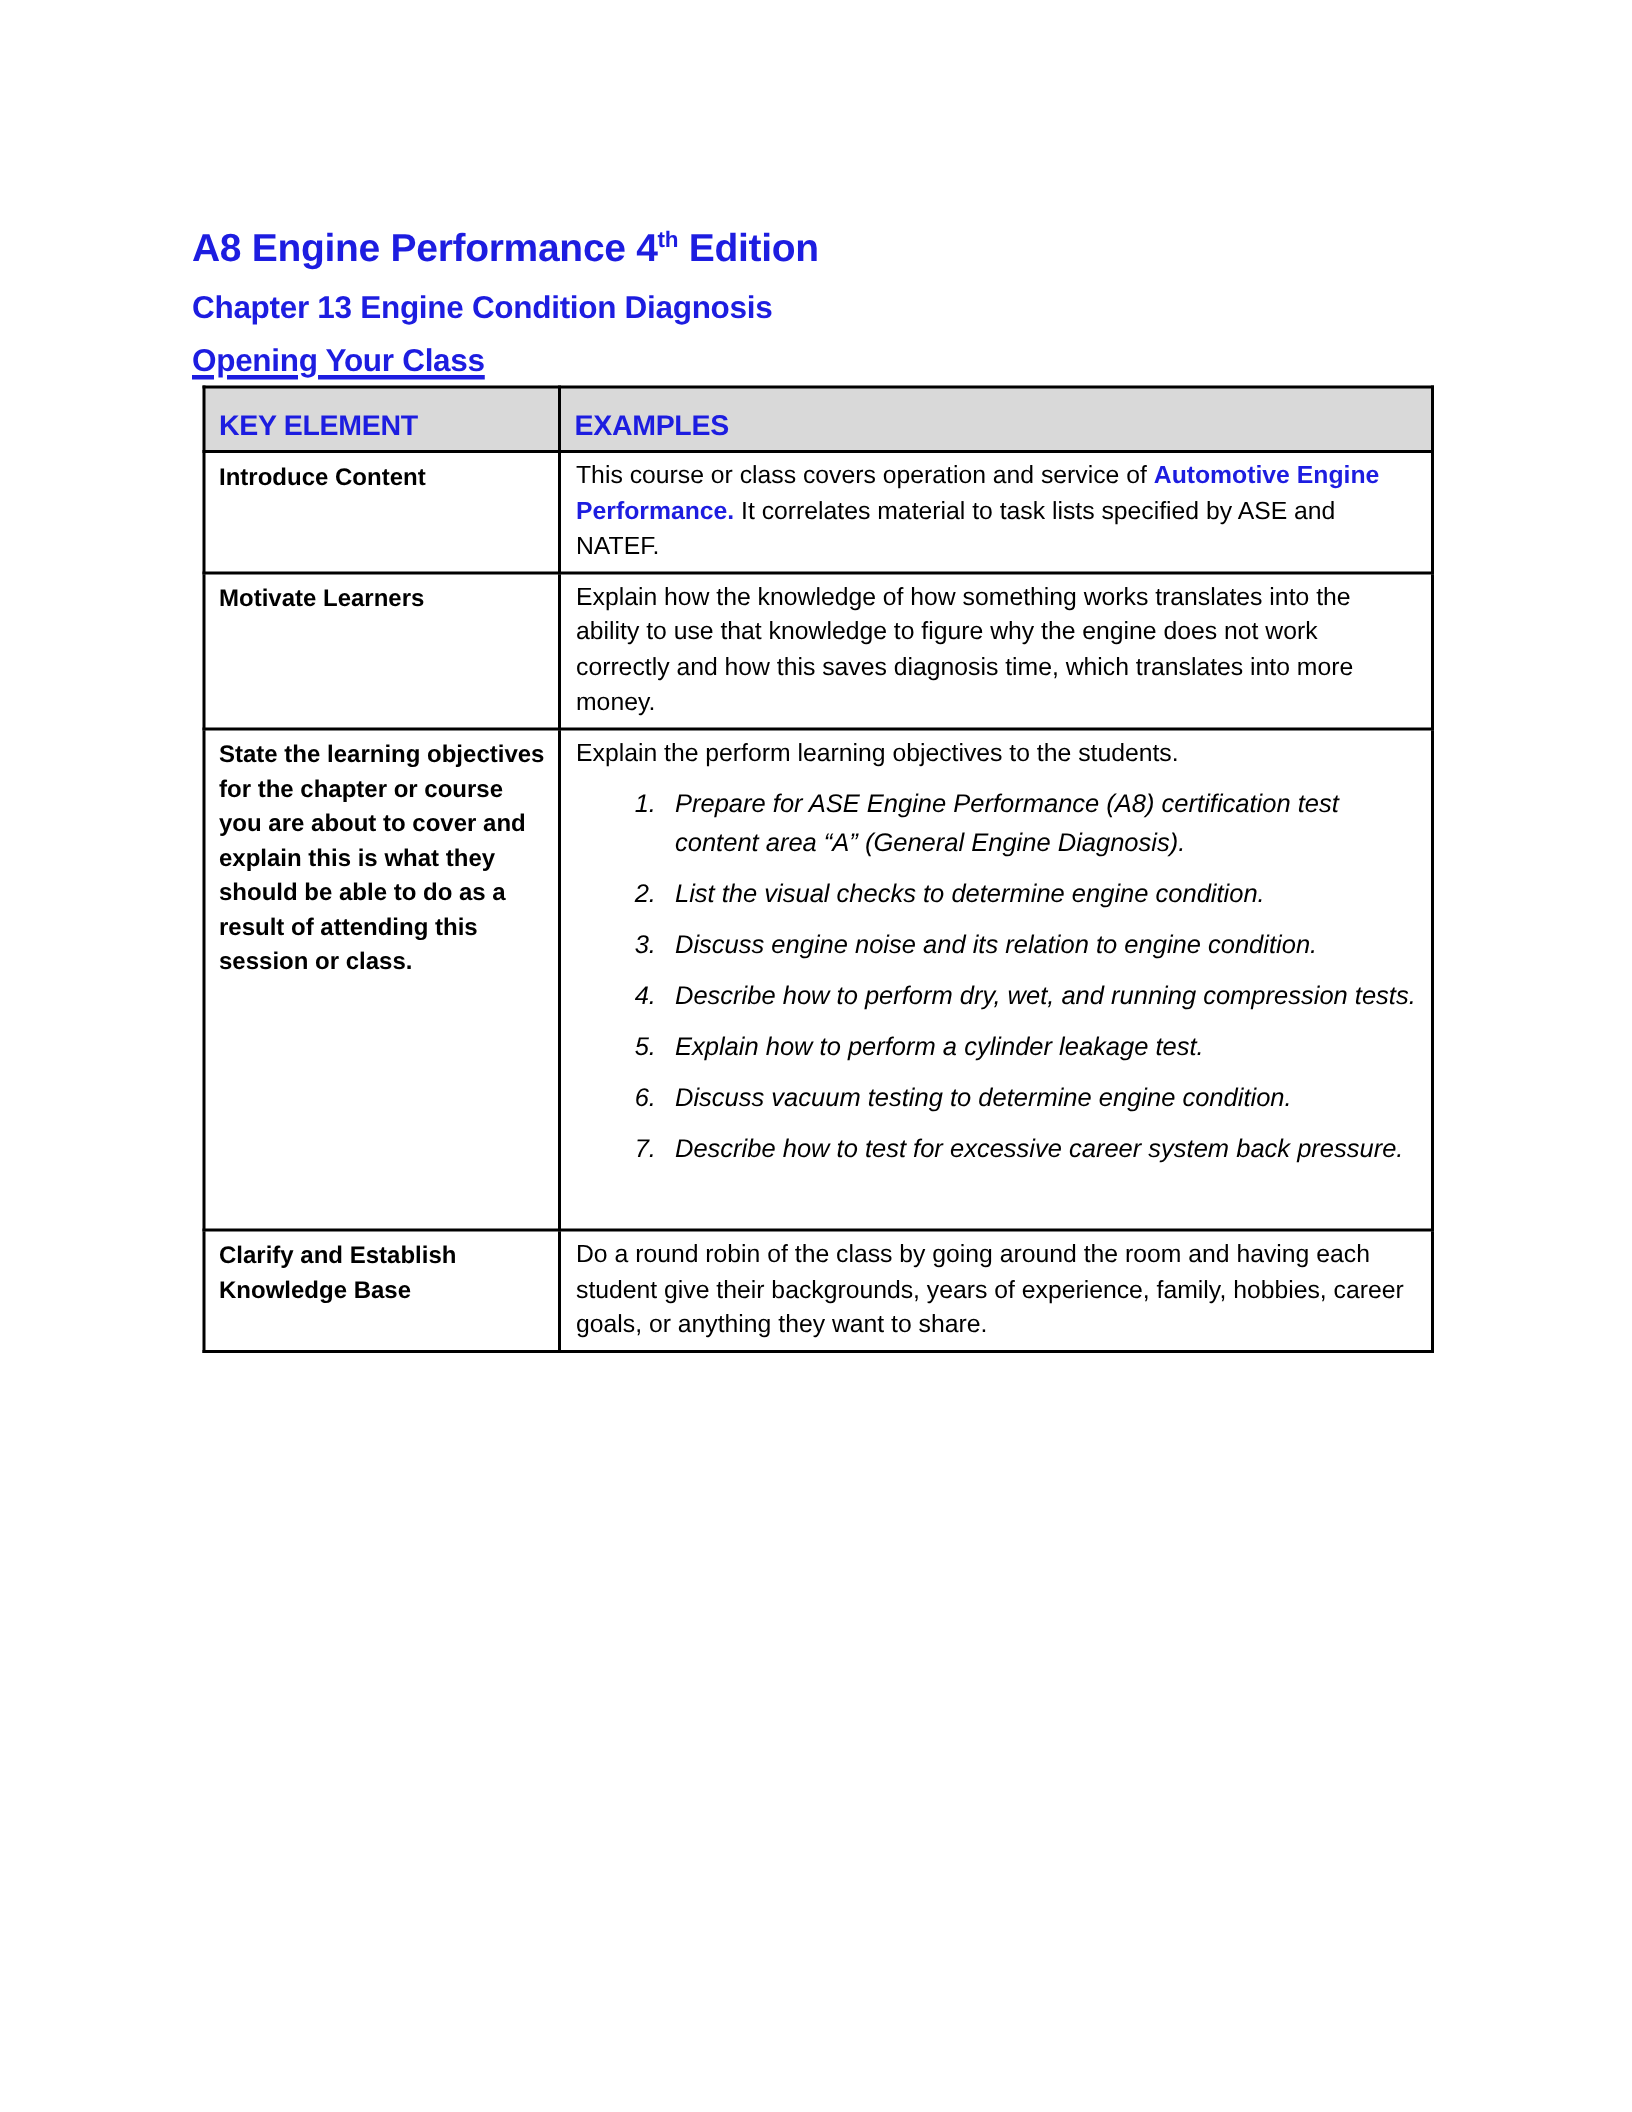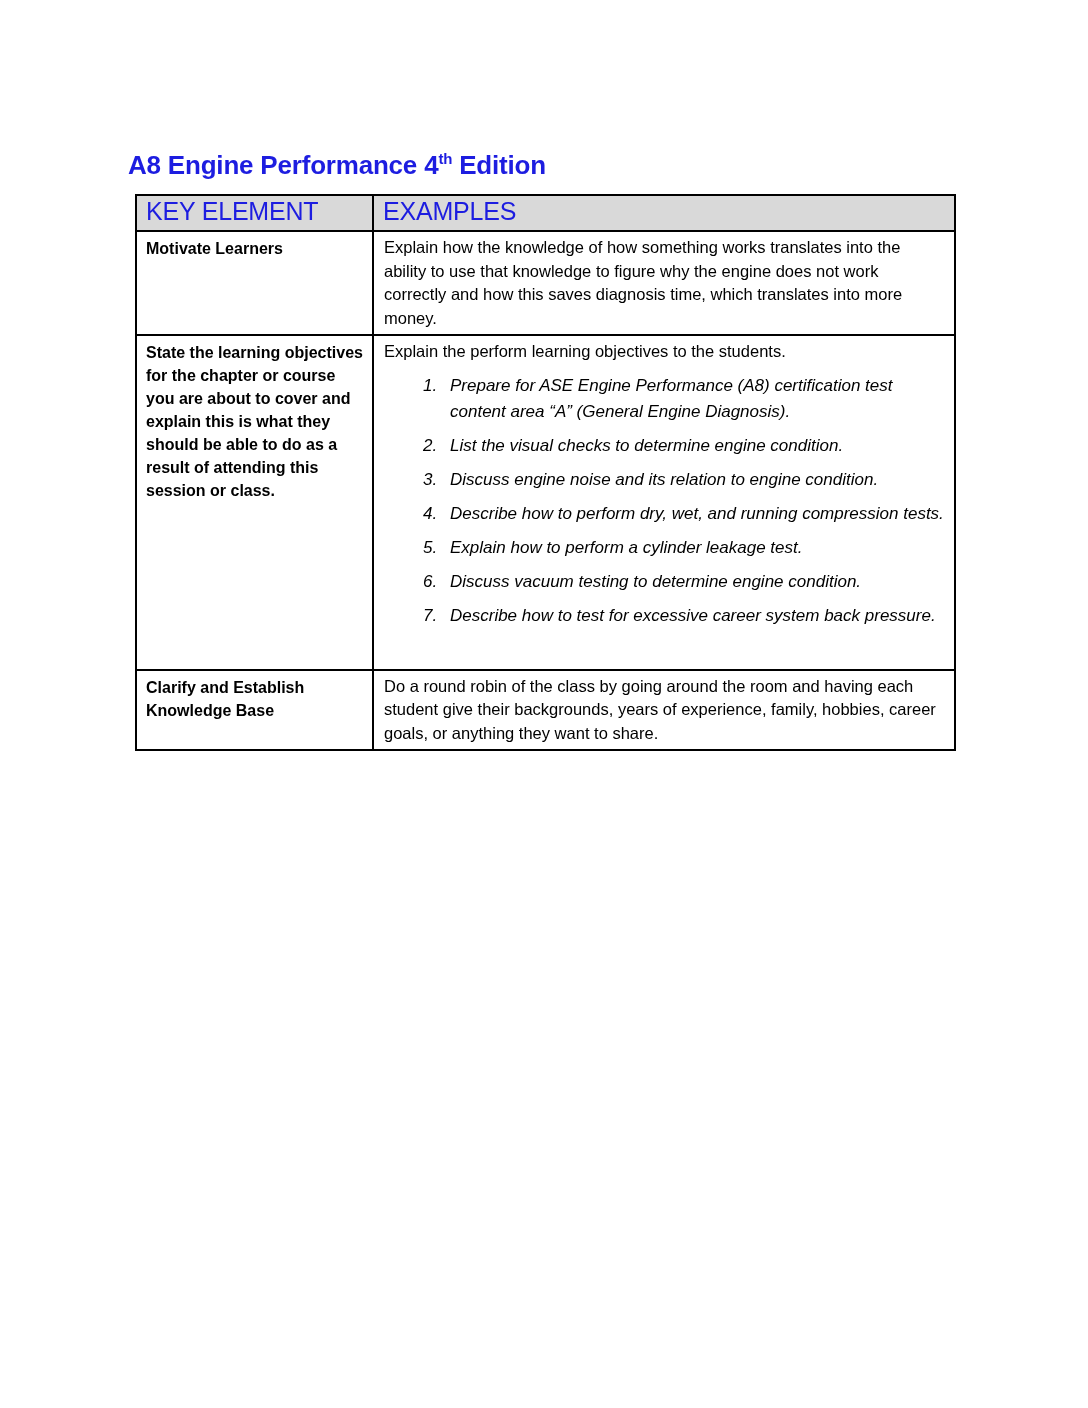--- a/index.html
+++ b/index.html
@@ -55,23 +55,23 @@
   table.key-table col.col-key { width: 237px; }
   table.key-table th,
   table.key-table td {
     border: 2px solid var(--border-color, #000000);
     vertical-align: top;
     text-align: left;
   }
   table.key-table thead th {
     background: var(--header-bg, #d9d9d9);
     color: var(--heading-blue, #1d1de0);
-    font-size: 25px;
-    font-weight: normal;
-    padding: 1px 9px 4px 9px;
+    font-size: 19px;
+    font-weight: bold;
+    padding: 15px 9px 4px 9px;
     letter-spacing: -0.2px;
   }
   td.key-cell {
     font-weight: bold;
     font-size: 16px;
     line-height: 23px;
     padding: 5px 8px 5px 9px;
   }
   td.example-cell {
     font-size: 16.5px;
@@ -98,33 +98,41 @@
     line-height: 26px;
     margin-bottom: 8px;
     padding-left: 8px;
   }
 </style>
 </head>
 <body>
 
 <div class="page">
   <h1 class="doc-title"><span>A8 Engine Performance 4</span><sup>th</sup><span> Edition</span></h1>
+  <h2 class="chapter-heading">Chapter 13 Engine Condition Diagnosis</h2>
+  <h3 class="section-heading">Opening Your Class</h3>
 
   <table class="key-table">
     <colgroup>
       <col class="col-key">
       <col class="col-examples">
     </colgroup>
     <thead>
       <tr>
         <th>KEY ELEMENT</th>
         <th>EXAMPLES</th>
       </tr>
     </thead>
     <tbody id="table-body">
+        <tr>
+          <td class="key-cell">Introduce Content</td>
+          <td class="example-cell">
+            <p class="example-text"><span class="seg-normal">This course or class covers operation and service of </span><span class="seg-blue-bold">Automotive Engine Performance.</span><span class="seg-normal"> It correlates material to task lists specified by ASE and NATEF.</span></p>
+          </td>
+        </tr>
         <tr>
           <td class="key-cell">Motivate Learners</td>
           <td class="example-cell">
             <p class="example-text"><span class="seg-normal">Explain how the knowledge of how something works translates into the ability to use that knowledge to figure why the engine does not work correctly and how this saves diagnosis time, which translates into more money.</span></p>
           </td>
         </tr>
         <tr>
           <td class="key-cell">State the learning objectives for the chapter or course you are about to cover and explain this is what they should be able to do as a result of attending this session or class.</td>
           <td class="example-cell">
             <p class="example-text"><span class="seg-normal">Explain the perform learning objectives to the students.</span></p>

